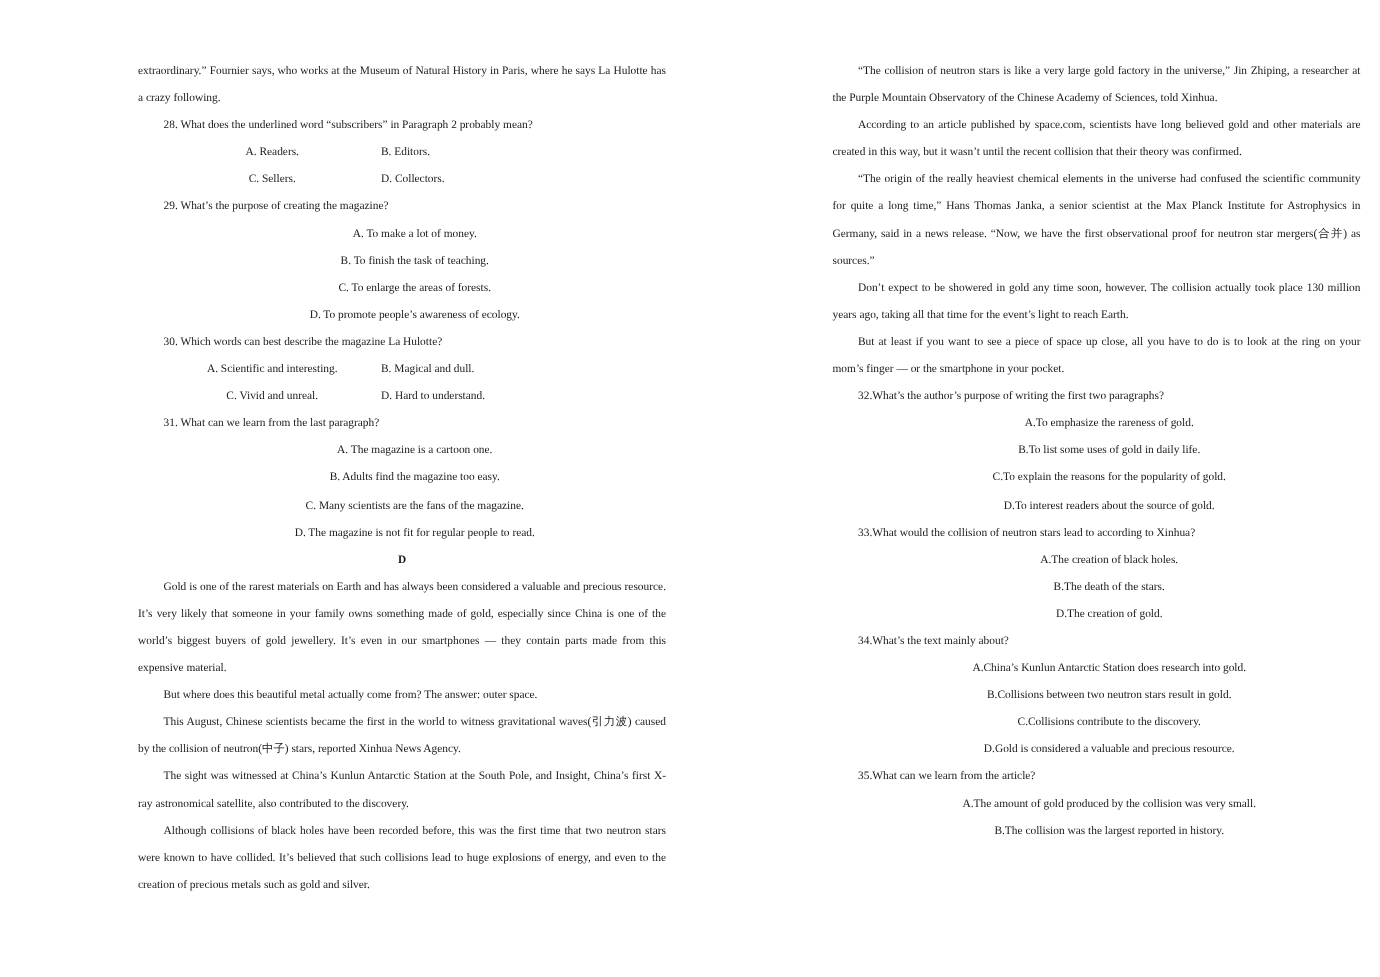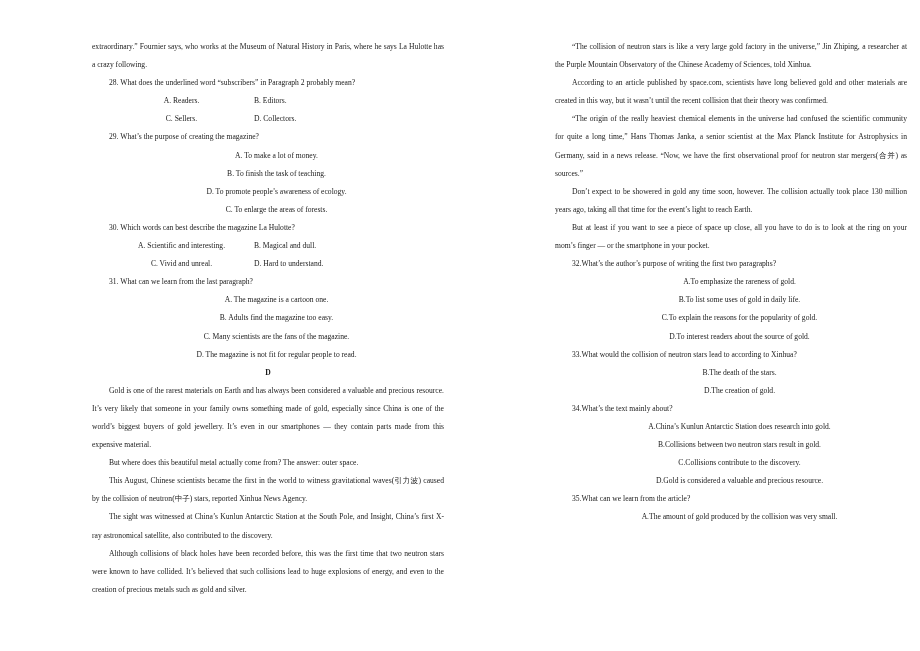--- a/index.html
+++ b/index.html
@@ -34,22 +34,22 @@
     <p class="opt-row">
         <span>C. Sellers.</span>
         <span>D. Collectors.</span>
       </p>
   </div>
 
   <div>
     <p class="q">29. What’s the purpose of creating the magazine?</p>
     <p class="opt">A. To make a lot of money.</p>
     <p class="opt">B. To finish the task of teaching.</p>
+    <p class="opt">C. To enlarge the areas of forests.</p>
     <p class="opt">D. To promote people’s awareness of ecology.</p>
-    <p class="opt">C. To enlarge the areas of forests.</p>
   </div>
 
   <div>
     <p class="q">30. Which words can best describe the magazine La Hulotte?</p>
     <p class="opt-row">
         <span>A. Scientific and interesting.</span>
         <span>B. Magical and dull.</span>
       </p>
     <p class="opt-row">
         <span>C. Vivid and unreal.</span>
@@ -84,29 +84,31 @@
   <div>
     <p class="q">32.What’s the author’s purpose of writing the first two paragraphs?</p>
     <p class="opt">A.To emphasize the rareness of gold.</p>
     <p class="opt">B.To list some uses of gold in daily life.</p>
     <p class="opt">C.To explain the reasons for the popularity of gold.</p>
     <p class="opt">D.To interest readers about the source of gold.</p>
   </div>
 
   <div>
     <p class="q">33.What would the collision of neutron stars lead to according to Xinhua?</p>
+    <p class="opt">A.The creation of black holes.</p>
     <p class="opt">B.The death of the stars.</p>
     <p class="opt">D.The creation of gold.</p>
   </div>
 
   <div>
     <p class="q">34.What’s the text mainly about?</p>
     <p class="opt">A.China’s Kunlun Antarctic Station does research into gold.</p>
     <p class="opt">B.Collisions between two neutron stars result in gold.</p>
     <p class="opt">C.Collisions contribute to the discovery.</p>
     <p class="opt">D.Gold is considered a valuable and precious resource.</p>
   </div>
 
   <div>
     <p class="q">35.What can we learn from the article?</p>
     <p class="opt">A.The amount of gold produced by the collision was very small.</p>
+    <p class="opt">B.The collision was the largest reported in history.</p>
   </div>
 </div>
 
 </body></html>

